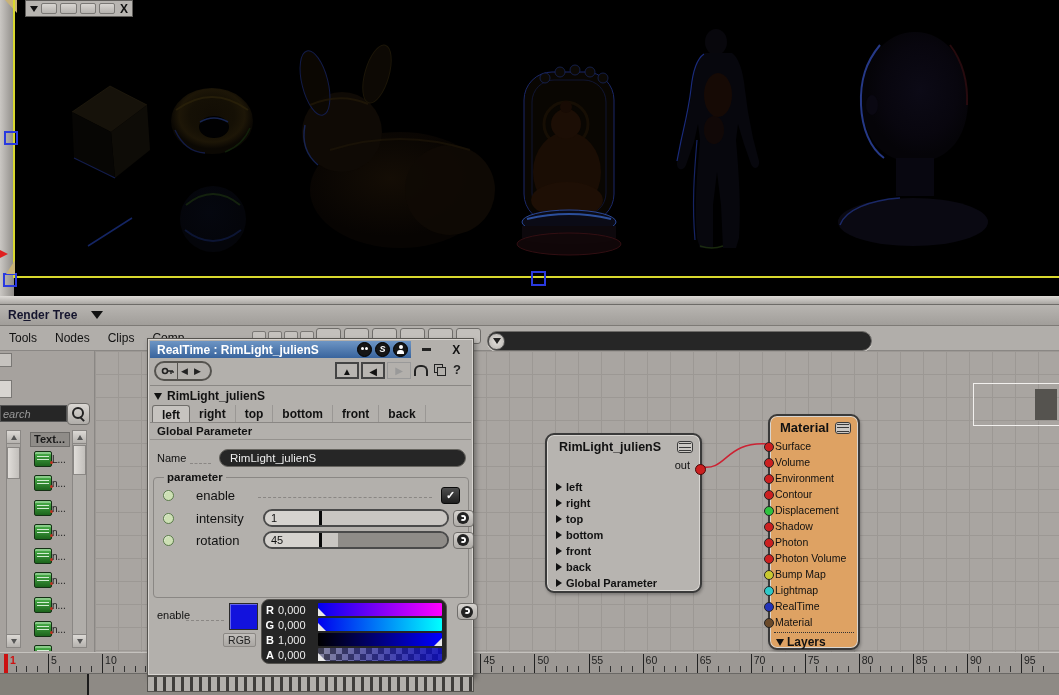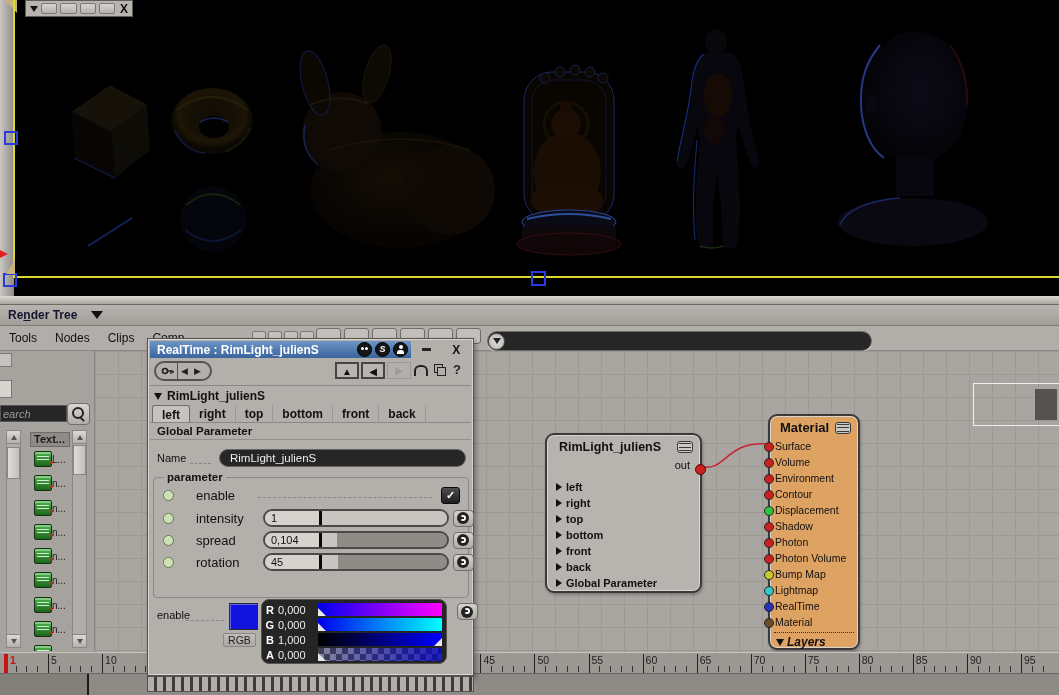--- a/index.html
+++ b/index.html
@@ -82,21 +82,21 @@
   #rim-rows{position:absolute;left:9px;top:44px;right:4px;}
   .rim-row{height:16px;display:flex;align-items:center;}
   .rim-row .tri{width:0;height:0;border-left:6px solid #111;border-top:4px solid transparent;border-bottom:4px solid transparent;margin-right:4px;}
   .rim-row .lbl{font-size:11px;font-weight:bold;color:#111;}
   #mat-node{left:673px;top:63px;width:92px;height:236px;}
   #mat-node .node-title{margin:4px 0 0 10px;display:inline-block;font-size:13px;}
   #mat-ports{position:absolute;left:0;top:22px;right:0;}
   .port-row{height:16px;position:relative;}
   .port-dot{position:absolute;left:-6px;top:4px;width:8px;height:8px;border-radius:50%;border:1px solid #222;}
   .port-lbl{position:absolute;left:5px;top:2px;font-size:10.5px;color:#111;white-space:nowrap;}
-  #mat-layers{position:absolute;left:4px;right:4px;top:216px;border-top:1px dotted #333;padding-top:2px;display:flex;align-items:center;font-style:italic;}
+  #mat-layers{position:absolute;left:4px;right:4px;top:216px;border-top:1px dotted #333;padding-top:2px;display:flex;align-items:center;}
   #mat-layers .tri{width:0;height:0;border-top:7px solid #111;border-left:4px solid transparent;border-right:4px solid transparent;margin:0 3px 0 2px;}
   #mat-layers .lbl{font-weight:bold;font-size:12px;color:#111;}
   #sel-rect{left:878px;top:32px;width:96px;height:41px;border:1px solid #f2f0ee;}
   #sel-square{left:940px;top:38px;width:22px;height:31px;background:#55534f;}
   
   #ruler{left:0;top:652px;width:1059px;height:21px;background:#9c9894;border-top:1px solid #c5c2be;box-sizing:border-box;z-index:5;}
   .tick-minor{position:absolute;bottom:1px;width:1px;height:6px;background:#333;}
   .tick-major{position:absolute;top:1px;width:1px;height:19px;background:#222;}
   .tick-lbl{position:absolute;top:1px;font-size:10.5px;color:#222;}
   #playhead{position:absolute;left:4px;top:1px;width:4px;height:19px;background:#cc1111;}
@@ -770,36 +770,20 @@
                   <span class="fill" style="width: 100%;"></span>
                 </span>
               </span>
               <span class="plug">
                 <span class="c"></span>
                 <span class="g"></span>
               </span>
             </div>
             <div class="prow">
               <span class="divot"></span>
-              <span class="plabel">spread</span>
-              <span class="pleader"></span>
-              <span class="pill">
-                <span class="val">0,104</span>
-                <span class="div"></span>
-                <span class="track">
-                  <span class="fill" style="width: 12%;"></span>
-                </span>
-              </span>
-              <span class="plug">
-                <span class="c"></span>
-                <span class="g"></span>
-              </span>
-            </div>
-            <div class="prow">
-              <span class="divot"></span>
               <span class="plabel">rotation</span>
               <span class="pleader"></span>
               <span class="pill">
                 <span class="val">45</span>
                 <span class="div"></span>
                 <span class="track">
                   <span class="fill" style="width: 13%;"></span>
                 </span>
               </span>
               <span class="plug">

